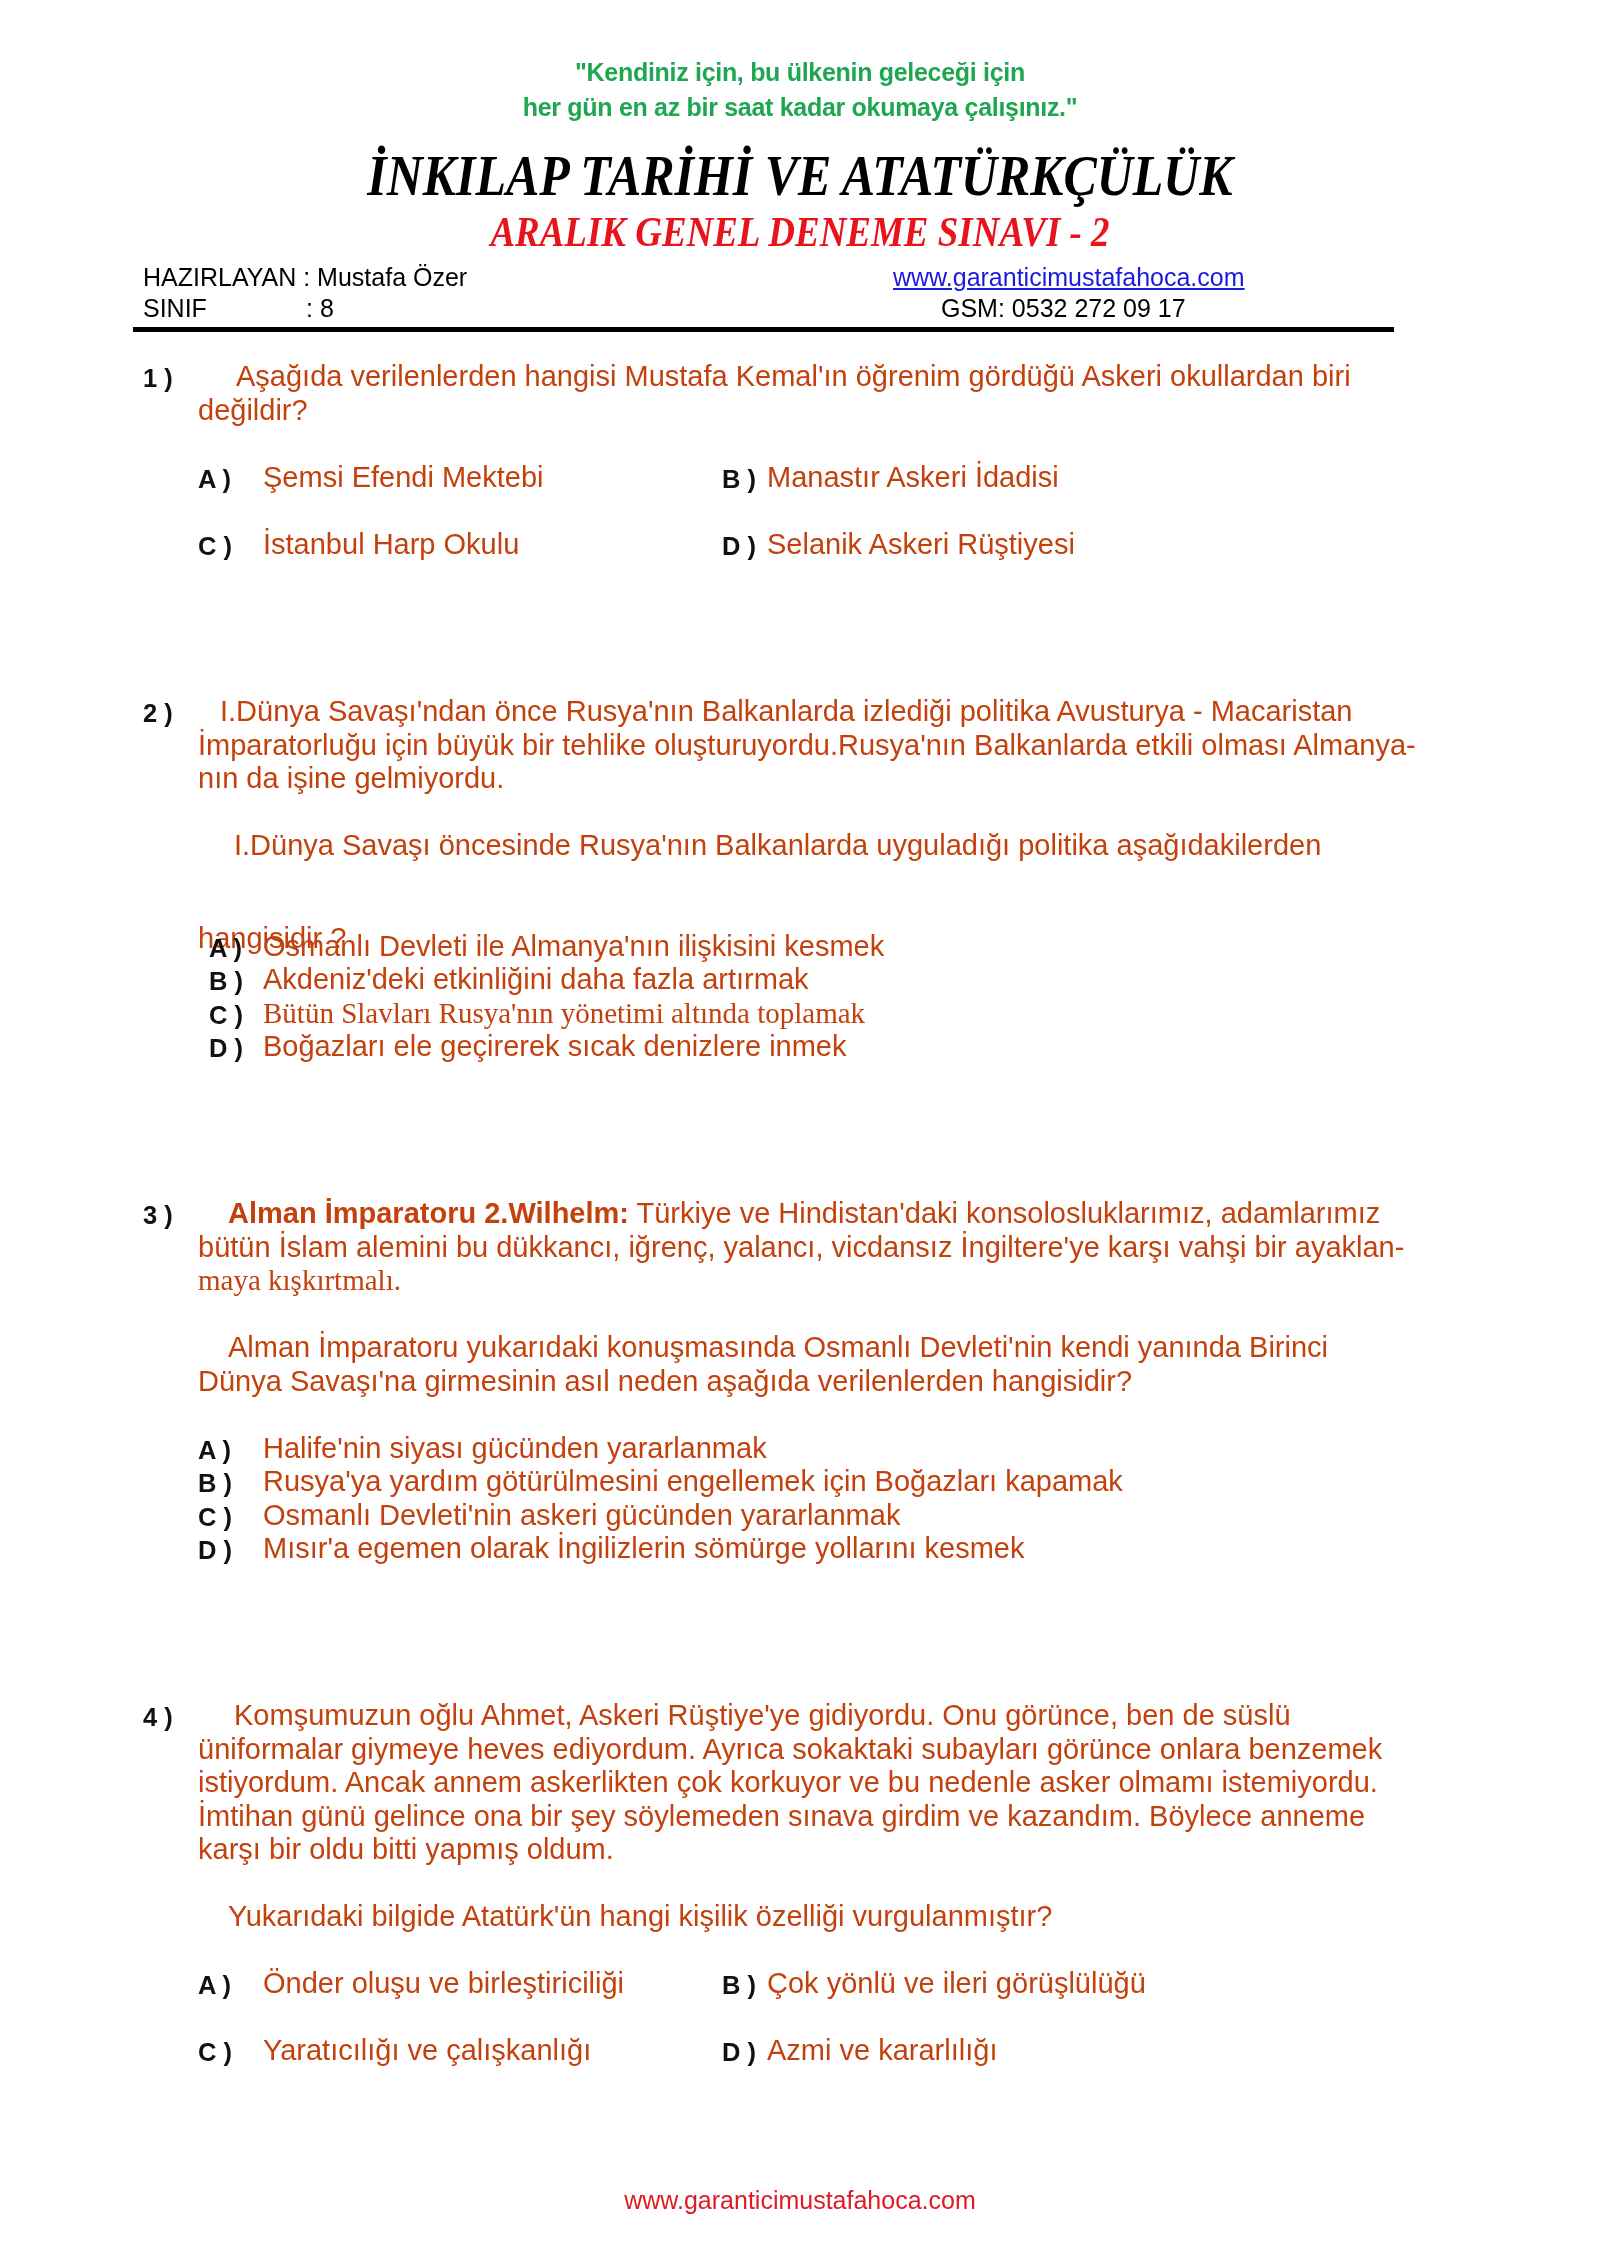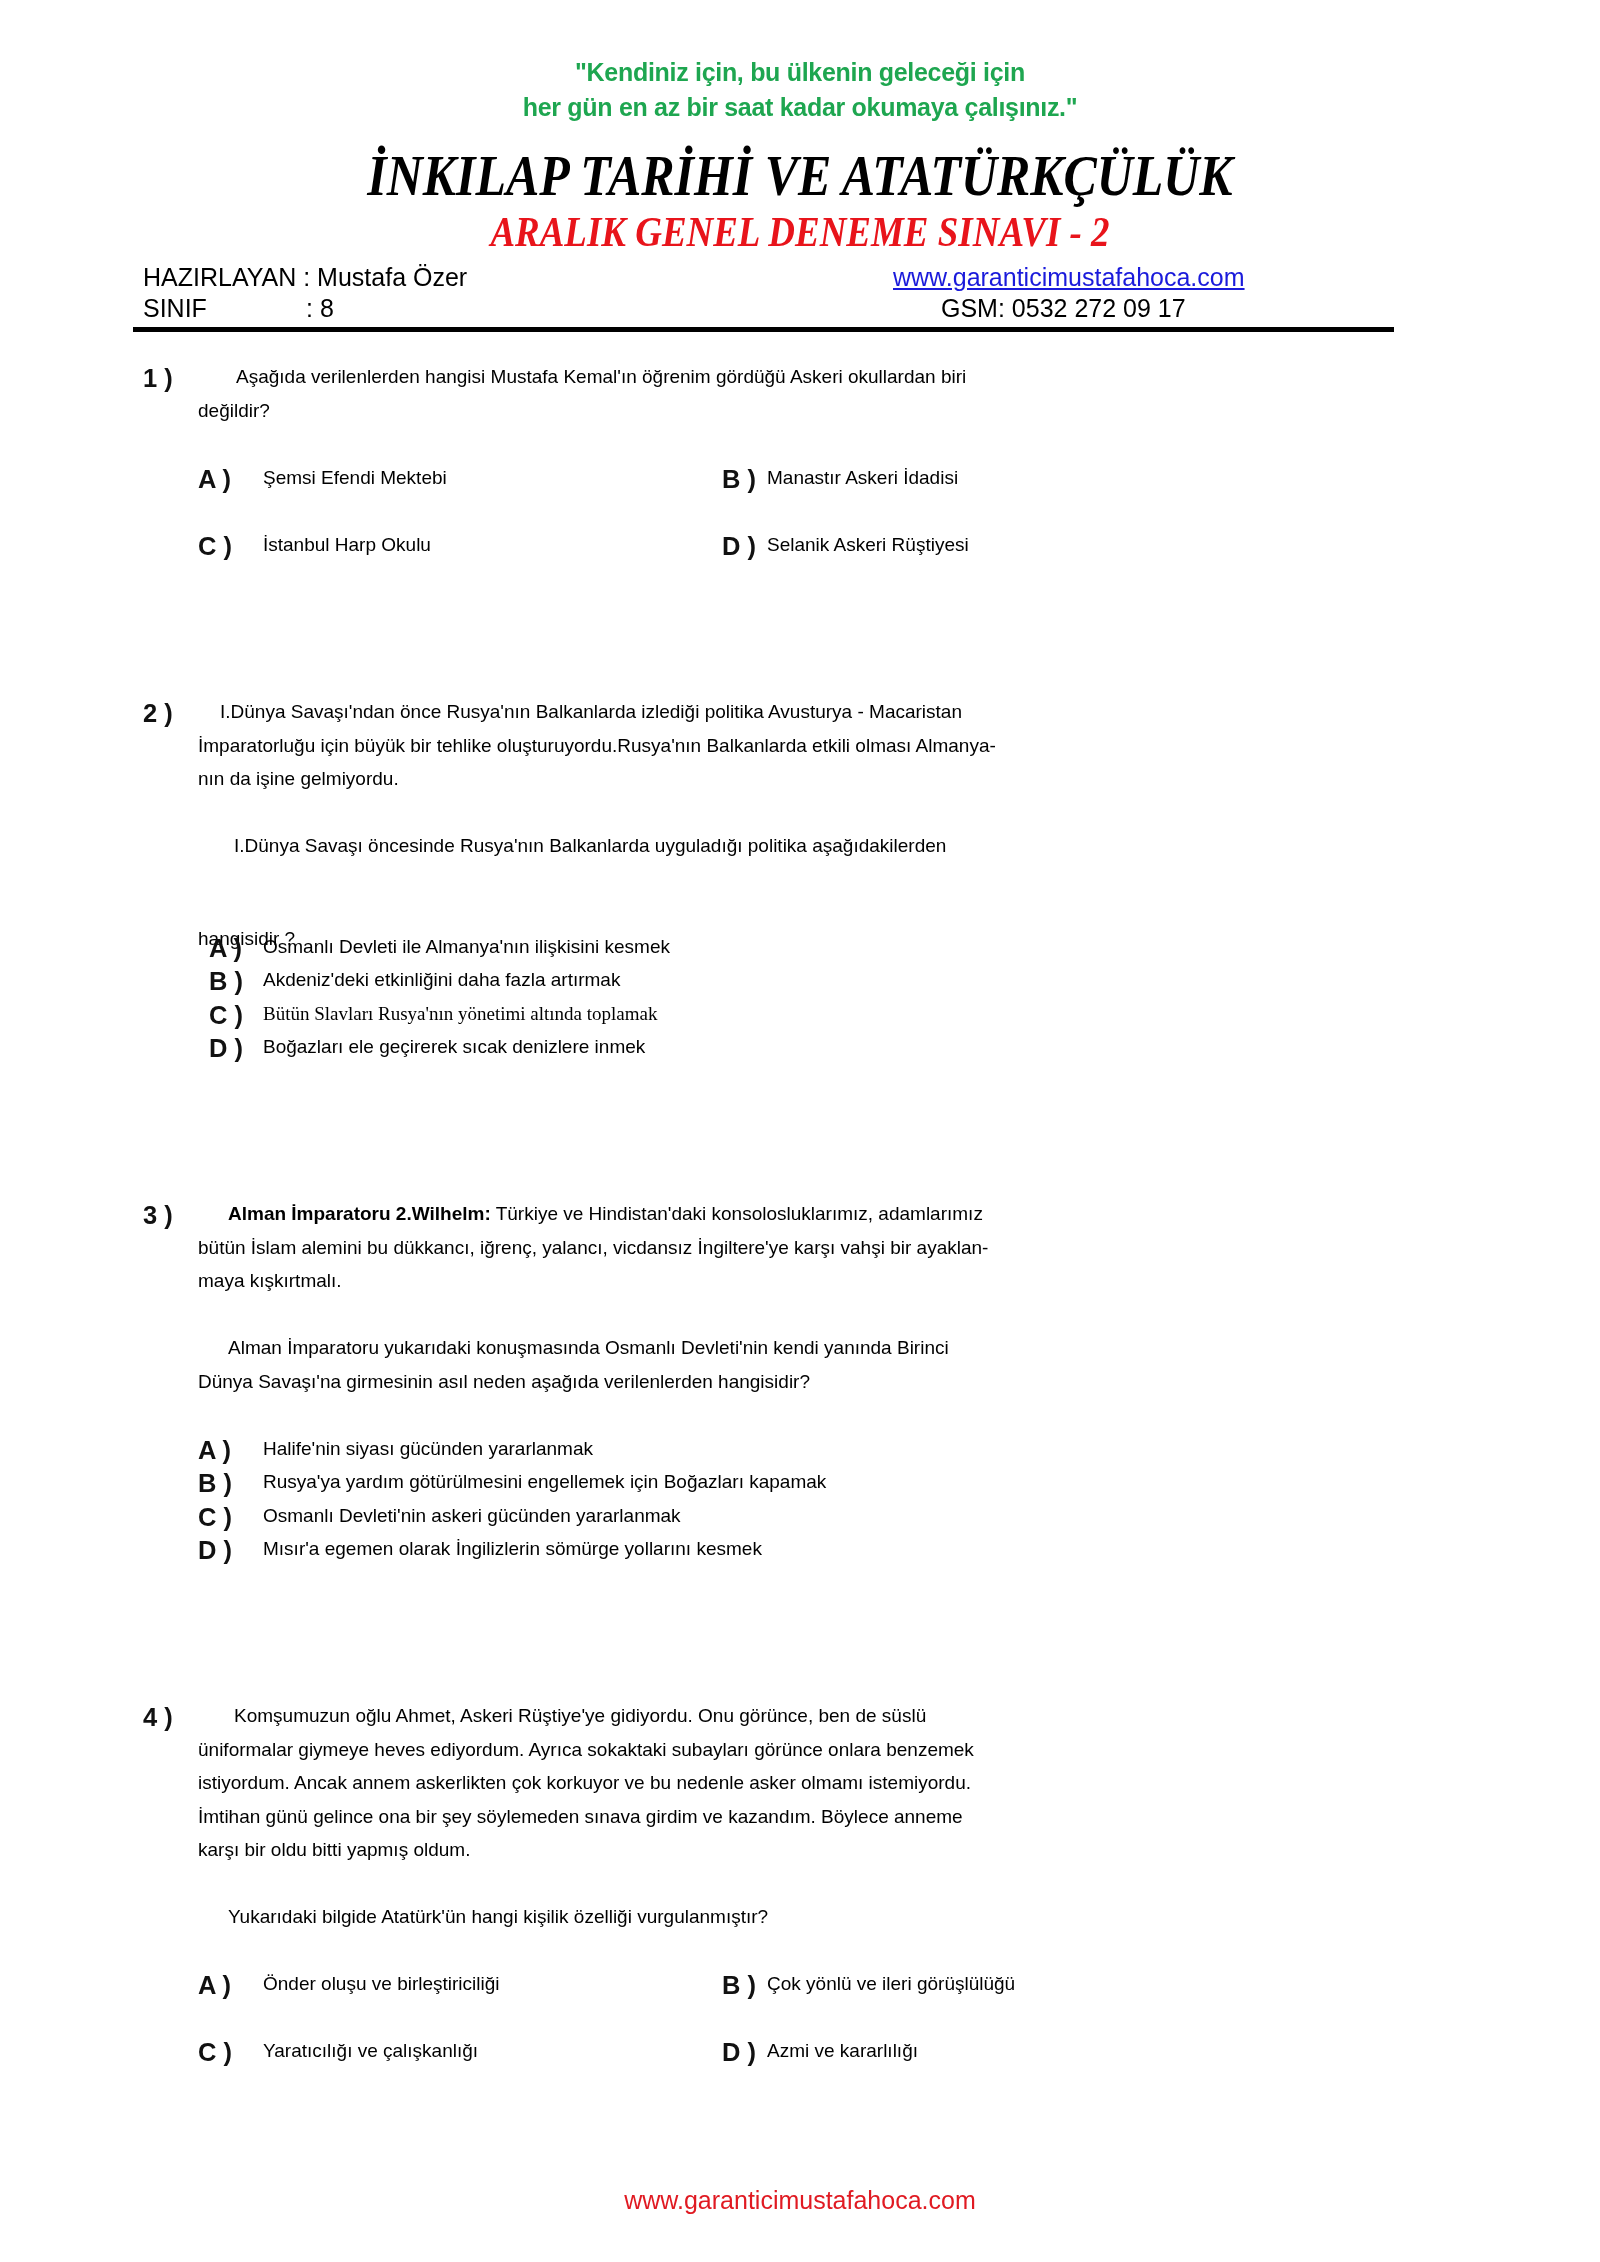--- a/index.html
+++ b/index.html
@@ -8,21 +8,21 @@
   .abs { position: absolute; white-space: nowrap; }
   .quote { left: 0; width: 1600px; text-align: center; font-weight: bold; color: #1ea650;
            font-size: 25px; letter-spacing: -0.3px; }
   .title { left: 0; width: 1600px; text-align: center; font-family: "Liberation Serif", serif;
            font-weight: bold; font-style: italic; font-size: 58px; color: #000; transform: scaleX(0.86); }
   .subtitle { left: 0; width: 1600px; text-align: center; font-family: "Liberation Serif", serif;
               font-weight: bold; font-style: italic; font-size: 42px; color: #e8141b; transform: scaleX(0.88); }
   .meta { font-size: 25px; color: #000; text-align: center; }
   .link { color: #1a1adb; text-decoration: underline; }
   .rule { left: 133px; width: 1261px; top: 327px; height: 5px; background: #000; }
-  .txt { font-size: 19px; color: #000000; line-height: 33.5px; }
+  .txt { font-size: 29px; color: #c2410c; line-height: 33.5px; }
   .qnum { font-weight: bold; font-size: 25.5px; }
   .opt-letter { font-weight: bold; font-size: 25.5px; }
   b.inline { font-weight: bold; }
   .footer { left: 0; width: 1600px; text-align: center; font-size: 25px; color: #e01a22; }
 </style>
 </head>
 <body>
 
 <div class="abs quote" style="top:58px;">"Kendiniz için, bu ülkenin geleceği için</div>
 <div class="abs quote" style="top:93px;">her gün en az bir saat kadar okumaya çalışınız."</div>
@@ -66,21 +66,21 @@
   <div class="abs opt-letter" style="left:209px; top:1001px;">C )</div>
   <div class="abs txt" style="left:263px; top:997px;font-family:Liberation Serif, serif;">Bütün Slavları Rusya'nın yönetimi altında toplamak</div>
   <div class="abs opt-letter" style="left:209px; top:1034px;">D )</div>
   <div class="abs txt" style="left:263px; top:1030px;">Boğazları ele geçirerek sıcak denizlere inmek</div>
 </div>
 
 <div>
   <div class="abs qnum" style="left:143px; top:1201px;">3 )</div>
   <div class="abs txt" style="left:228px; top:1197px;"><b class="inline">Alman İmparatoru 2.Wilhelm:</b><span style="white-space:pre;"> Türkiye ve Hindistan'daki konsolosluklarımız, adamlarımız</span></div>
   <div class="abs txt" style="left:198px; top:1231px;">bütün İslam alemini bu dükkancı, iğrenç, yalancı, vicdansız İngiltere'ye karşı vahşi bir ayaklan-</div>
-  <div class="abs txt" style="left:198px; top:1264px;">maya kışkırtmalı.</div>
+  <div class="abs txt" style="left:198px; top:1264px;font-family:Liberation Serif, serif;">maya kışkırtmalı.</div>
   <div class="abs txt" style="left:228px; top:1331px;">Alman İmparatoru yukarıdaki konuşmasında Osmanlı Devleti'nin kendi yanında Birinci</div>
   <div class="abs txt" style="left:198px; top:1365px;">Dünya Savaşı'na girmesinin asıl neden aşağıda verilenlerden hangisidir?</div>
 
   <div class="abs opt-letter" style="left:198px; top:1436px;">A )</div>
   <div class="abs txt" style="left:263px; top:1432px;">Halife'nin siyası gücünden yararlanmak</div>
   <div class="abs opt-letter" style="left:198px; top:1469px;">B )</div>
   <div class="abs txt" style="left:263px; top:1465px;">Rusya'ya yardım götürülmesini engellemek için Boğazları kapamak</div>
   <div class="abs opt-letter" style="left:198px; top:1503px;">C )</div>
   <div class="abs txt" style="left:263px; top:1499px;">Osmanlı Devleti'nin askeri gücünden yararlanmak</div>
   <div class="abs opt-letter" style="left:198px; top:1536px;">D )</div>

